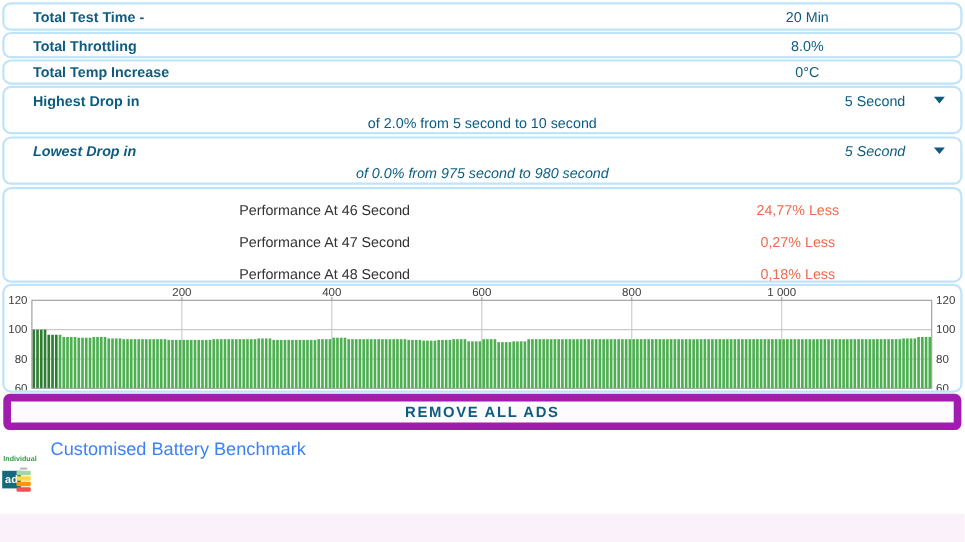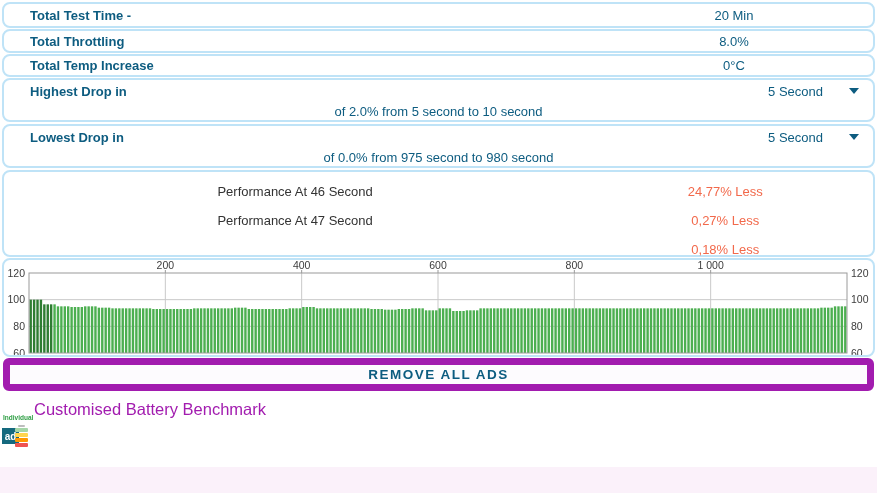--- a/index.html
+++ b/index.html
@@ -61,21 +61,21 @@
     position:absolute;left:2px;top:4px;width:17px;height:16px;background:var(--ad-badge);
     color:#ffffff;font-size:10px;font-weight:bold;display:flex;align-items:center;justify-content:center;margin-top:32px;
   }
   #ad-individual{
     position:absolute;left:3px;top:22px;font-size:6.5px;font-weight:bold;color:var(--ind-green);
   }
   #battery-icon{position:absolute;left:14px;top:33px;width:15px;}
   #battery-icon .cap{width:7px;height:2px;background:#bdbdbd;margin:0 auto;border-radius:1px;}
   #battery-icon .seg{height:4px;border-radius:1px;margin:1px 1px 0 1px;}
   #ad-title{
-    position:absolute;left:34px;top:8px;font-size:16.5px;color:#a21caf;
+    position:absolute;left:46px;top:8px;font-size:16.5px;color:#3b82f6;
   }
   #ad-subtitle{
     position:absolute;left:46px;top:32px;font-size:13px;color:#424242;
   }
   #footer-strip{
     position:absolute;left:0;right:0;top:467px;height:26px;background:var(--footer-pink);
   }
   svg text{font-family:"Liberation Sans", sans-serif;}
 </style>
 </head>
@@ -98,41 +98,42 @@
   <div class="line1">
     <span class="stat-label">Highest Drop in</span>
     <div class="drop-selector">
       <span class="sel-text">5 Second</span>
       <span class="caret"></span>
     </div>
   </div>
   <div class="drop-detail">of 2.0% from 5 second to  10 second</div>
 </div>
 
-<div class="card drop-card" style="top:124px;height:44px;">
+<div class="card drop-card" style="top:124px;height:44px;font-style:italic;">
   <div class="line1">
     <span class="stat-label">Lowest Drop in</span>
     <div class="drop-selector">
       <span class="sel-text">5 Second</span>
       <span class="caret"></span>
     </div>
   </div>
   <div class="drop-detail">of 0.0% from 975 second to  980 second</div>
 </div>
 
 <div class="card" style="top:170px;height:87px;padding-top:4px;">
   <div class="perf-row">
     <span class="perf-label">Performance At 46 Second</span>
     <span class="perf-value">24,77% Less</span>
   </div>
   <div class="perf-row">
     <span class="perf-label">Performance At 47 Second</span>
     <span class="perf-value">0,27% Less</span>
   </div>
   <div class="perf-row">
+    <span class="perf-label">Performance At 48 Second</span>
     <span class="perf-value">0,18% Less</span>
   </div>
 </div>
 
 <div class="card" id="chart-card" style="top:258px;height:99px;">
   <svg id="chart-svg" width="869" height="95" viewBox="0 0 869 95">
       <line x1="25" y1="39.666666666666664" x2="843" y2="39.666666666666664" stroke="#c9c9c9" stroke-width="1"></line>
       <line x1="25" y1="66.33333333333333" x2="843" y2="66.33333333333333" stroke="#c9c9c9" stroke-width="1"></line>
       <line x1="161.33333333333331" y1="13" x2="161.33333333333331" y2="93" stroke="#c9c9c9" stroke-width="1"></line>
       <line x1="161.33333333333331" y1="10" x2="161.33333333333331" y2="13" stroke="#9a9a9a" stroke-width="1"></line>

